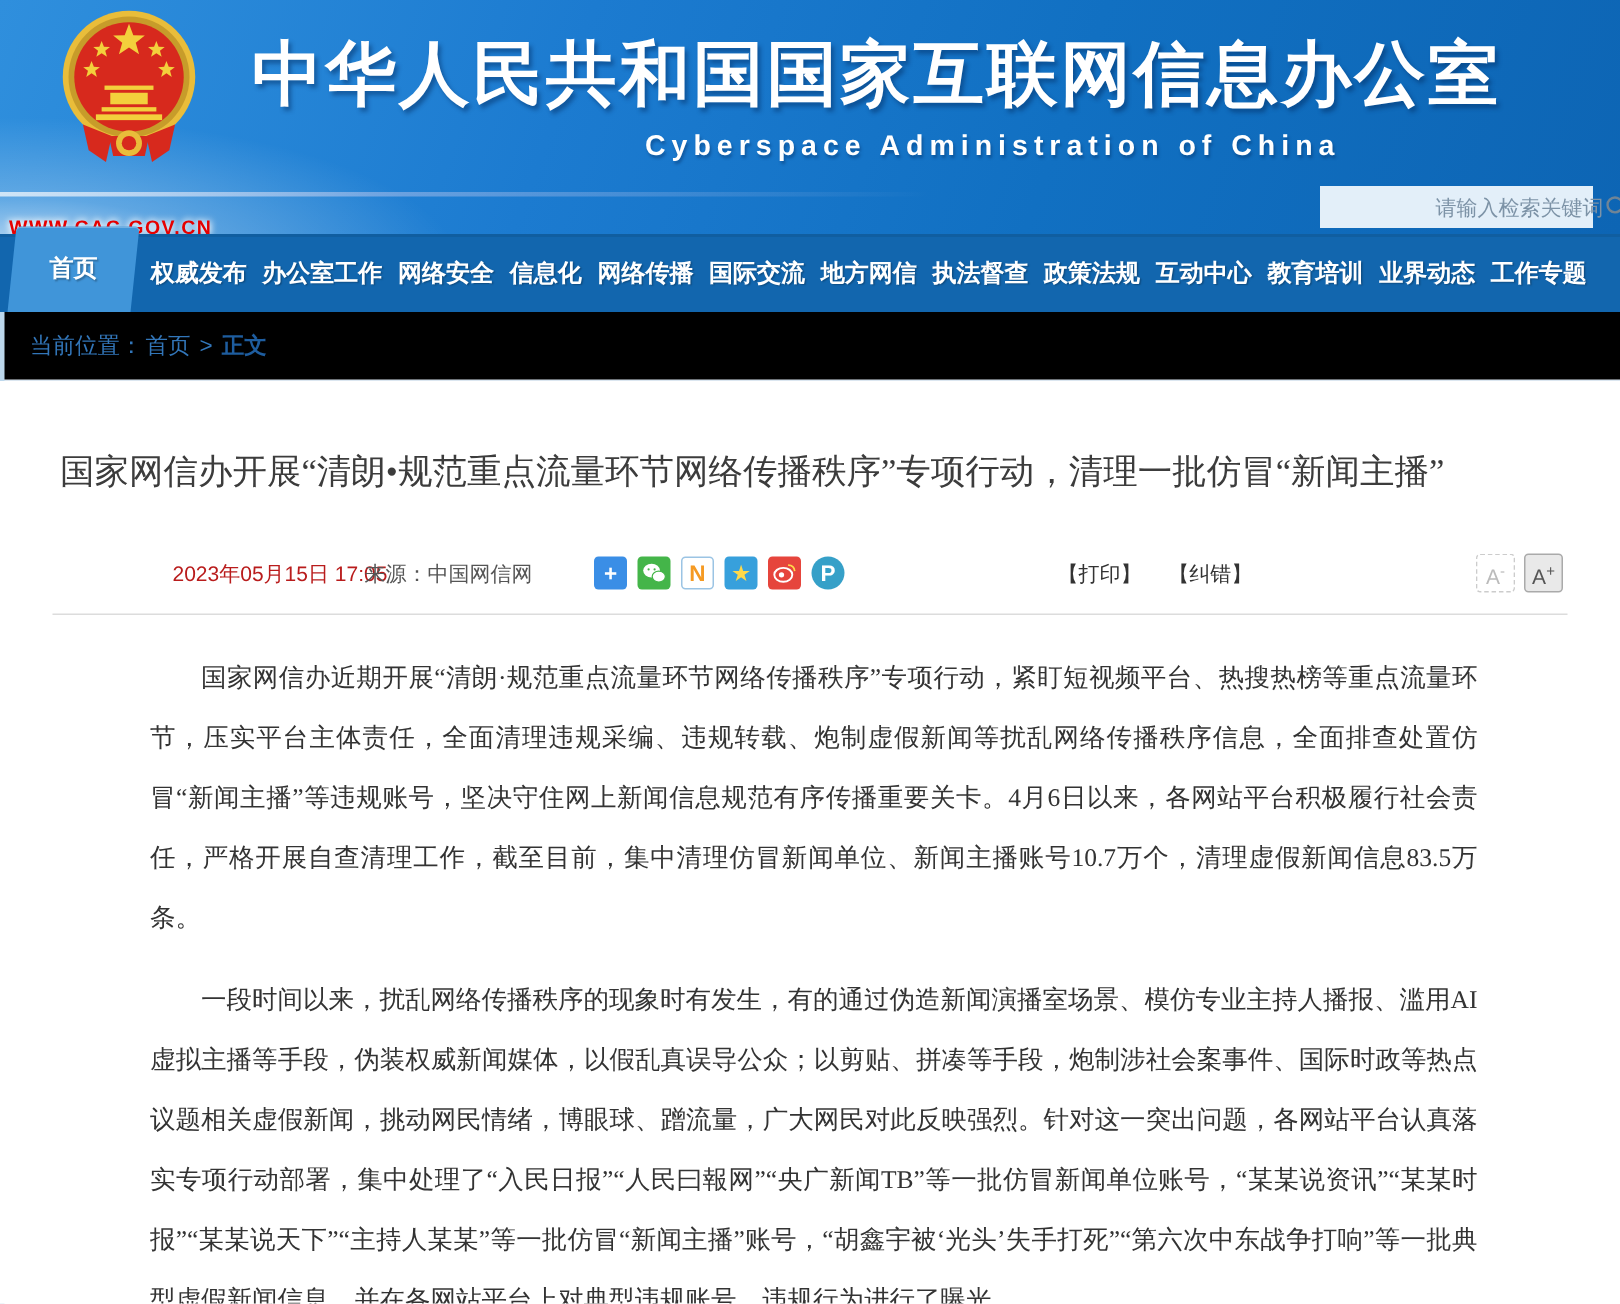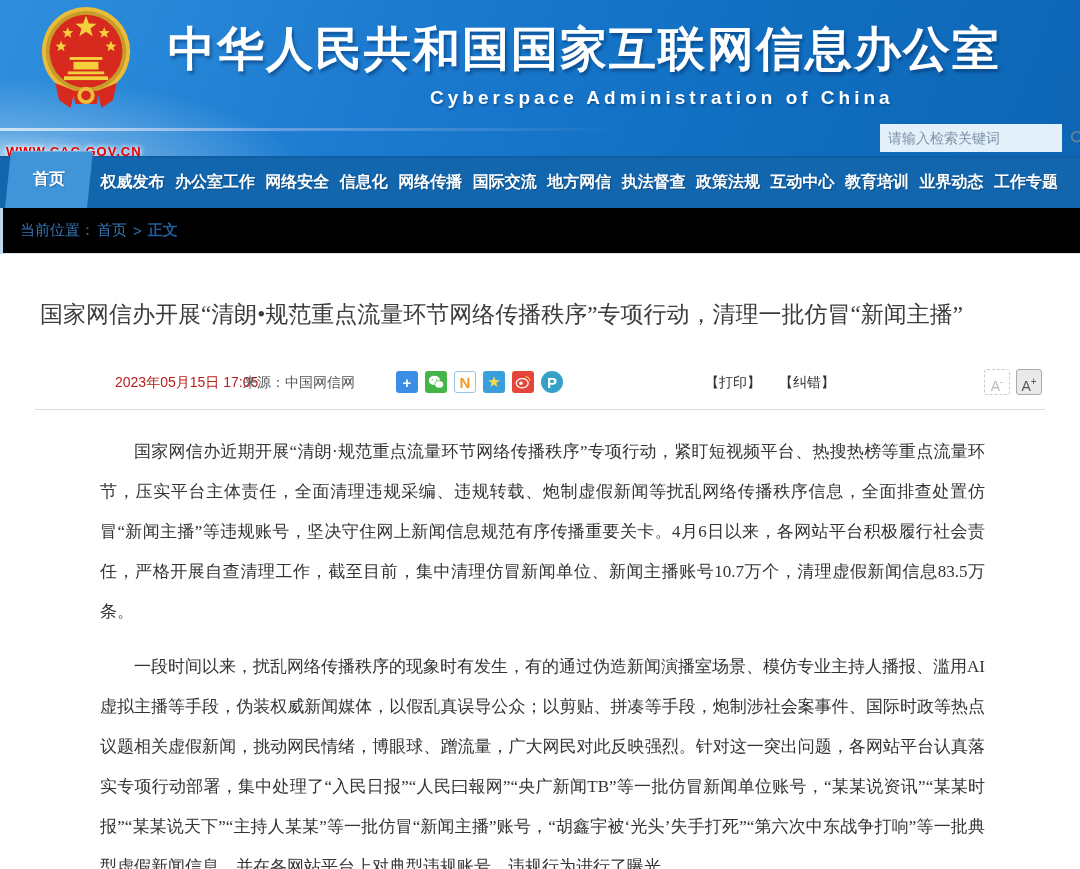--- a/index.html
+++ b/index.html
@@ -38,21 +38,21 @@
     position:absolute; left:6px; top:144px;
     color:#e60000; font-size:13px; font-weight:bold; letter-spacing:1px;
     text-shadow:0 0 4px #fff, 0 0 6px #fff; white-space:nowrap;
   }
   .search-box {
     position:absolute; right:18px; top:124px; width:182px; height:28px;
     background:#e3eff9; display:flex; align-items:center; padding:0 8px;
   }
   .search-box input {
     flex:1; border:none; outline:none; background:transparent;
-    font-size:14px; color:#41566b; font-family:inherit;
+    font-size:14px; color:#41566b; font-family:inherit;text-align:right;
   }
   .search-box input::placeholder { color:#7d93a7; opacity:1; }
   .search-icon { width:18px; height:18px; flex:0 0 auto; cursor:pointer; }
 
   
   .navbar {
     position:relative; width:1080px; height:52px; background:#1266ae;
     display:flex; align-items:center; padding:0 22px 0 8px;
     justify-content:space-between; box-shadow:inset 0 2px 0 rgba(0,0,0,.08);
   }

